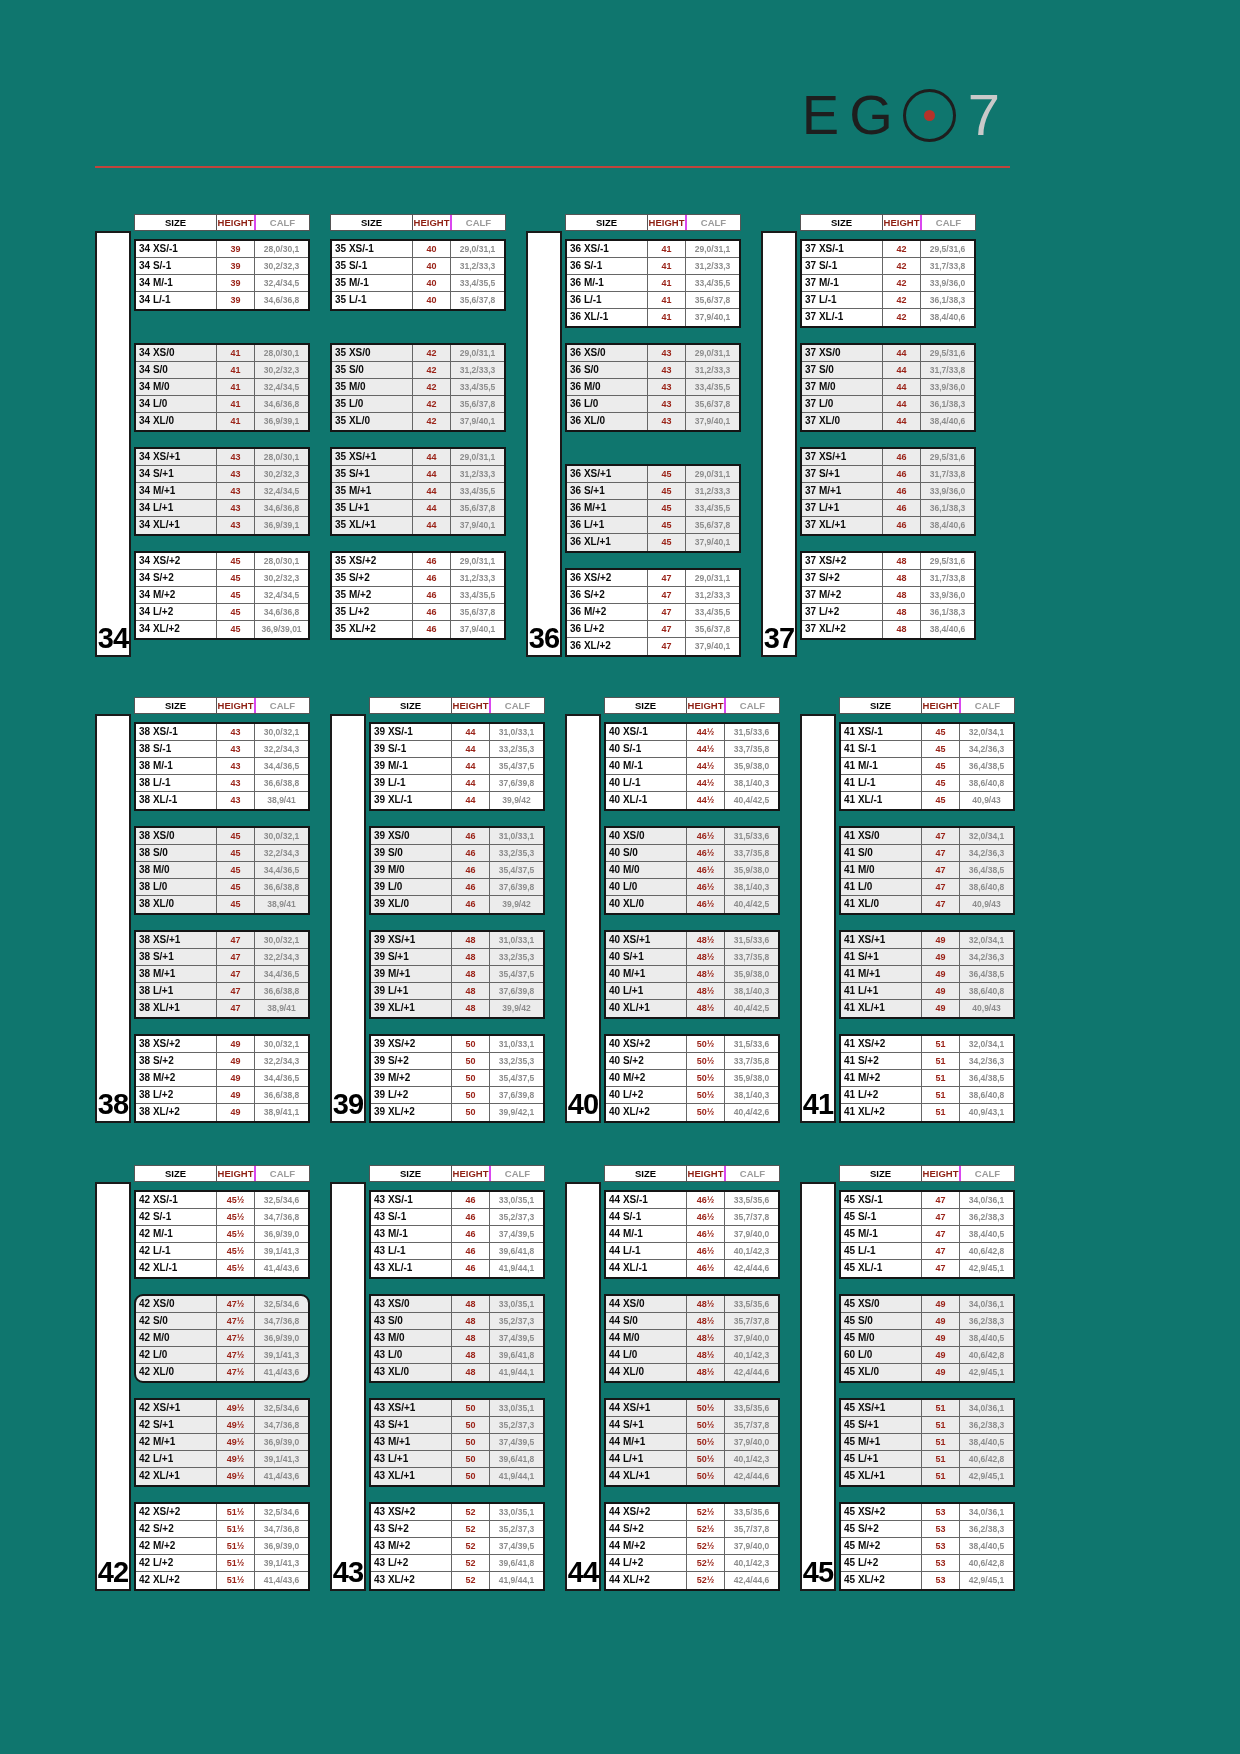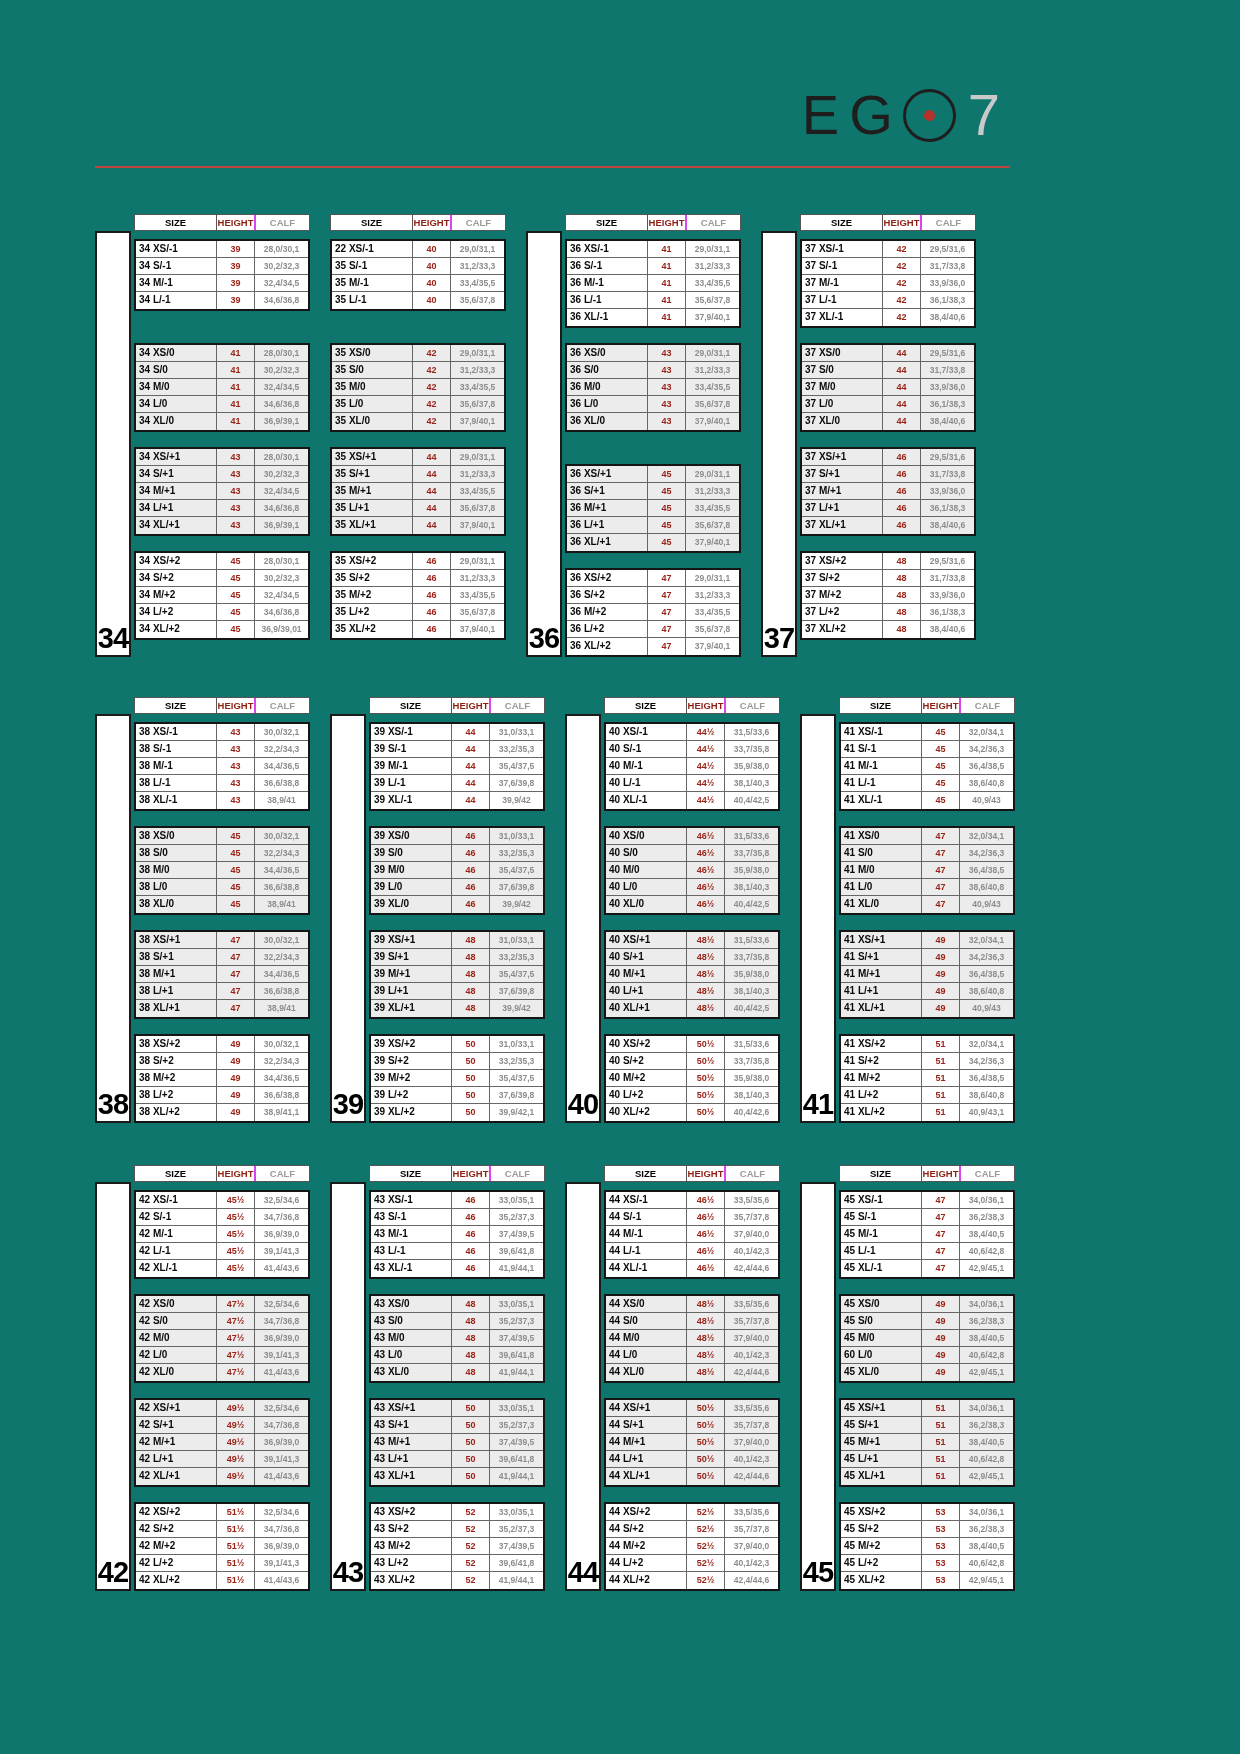--- a/index.html
+++ b/index.html
@@ -173,21 +173,21 @@
         </div>
         <div class="unit">
           <div class="tbl">
             <div class="thead">
               <div class="hcell h-size">SIZE</div>
               <div class="hcell h-height">HEIGHT</div>
               <div class="hcell h-calf">CALF</div>
             </div>
             <div class="group">
               <div class="row">
-                <div class="cell c-size">22 XS/-1</div>
+                <div class="cell c-size">35 XS/-1</div>
                 <div class="cell c-height">40</div>
                 <div class="cell c-calf">29,0/31,1</div>
               </div>
               <div class="row">
                 <div class="cell c-size">35 S/-1</div>
                 <div class="cell c-height">40</div>
                 <div class="cell c-calf">31,2/33,3</div>
               </div>
               <div class="row">
                 <div class="cell c-size">35 M/-1</div>
@@ -1037,21 +1037,21 @@
                 <div class="cell c-size">42 L/-1</div>
                 <div class="cell c-height">45½</div>
                 <div class="cell c-calf">39,1/41,3</div>
               </div>
               <div class="row">
                 <div class="cell c-size">42 XL/-1</div>
                 <div class="cell c-height">45½</div>
                 <div class="cell c-calf">41,4/43,6</div>
               </div>
             </div>
-            <div class="group shaded" style="margin-top: 7px;">
+            <div class="group shaded" style="margin-top: 7px; border-radius: 9px;">
               <div class="row">
                 <div class="cell c-size">42 XS/0</div>
                 <div class="cell c-height">47½</div>
                 <div class="cell c-calf">32,5/34,6</div>
               </div>
               <div class="row">
                 <div class="cell c-size">42 S/0</div>
                 <div class="cell c-height">47½</div>
                 <div class="cell c-calf">34,7/36,8</div>
               </div>

